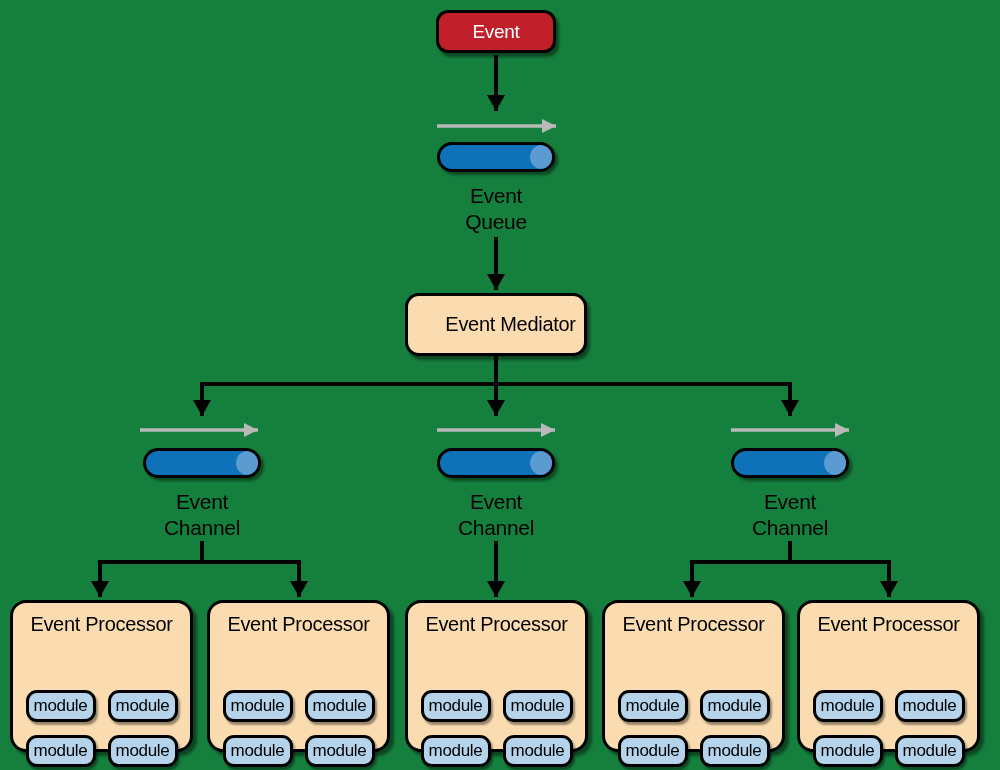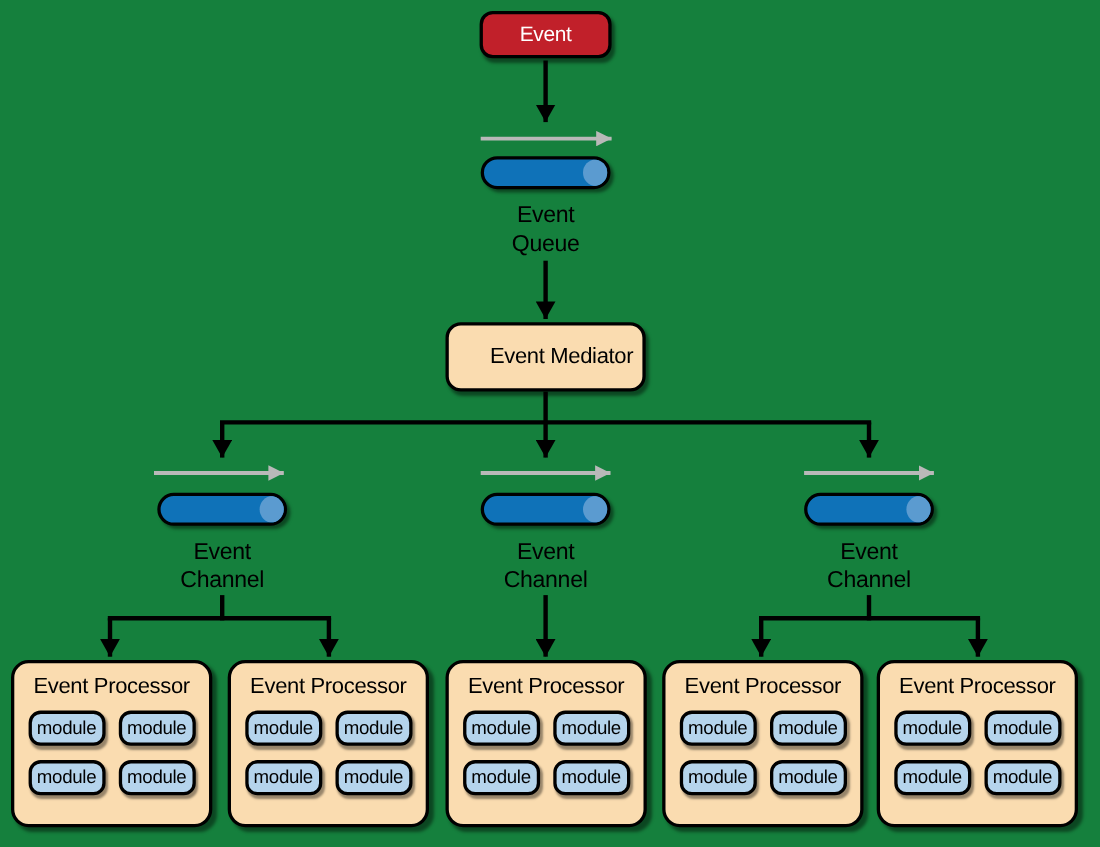--- a/index.html
+++ b/index.html
@@ -78,20 +78,21 @@
     z-index: 2;
     top: 600px;
     width: 183px; height: 152px;
     background: #FADCB0;
     border: 3px solid #000;
     border-radius: 16px;
     box-shadow: 4px 4px 3px rgba(0,0,0,0.45);
     display: flex;
     flex-direction: column;
     align-items: center;
+    gap: 44px;
   }
   .processor-title {
     margin-top: 10px;
     font-size: 20px;
     letter-spacing: -0.3px;
   }
   .modules {
     margin-top: 10px;
     display: grid;
     grid-template-columns: 70px 70px;

